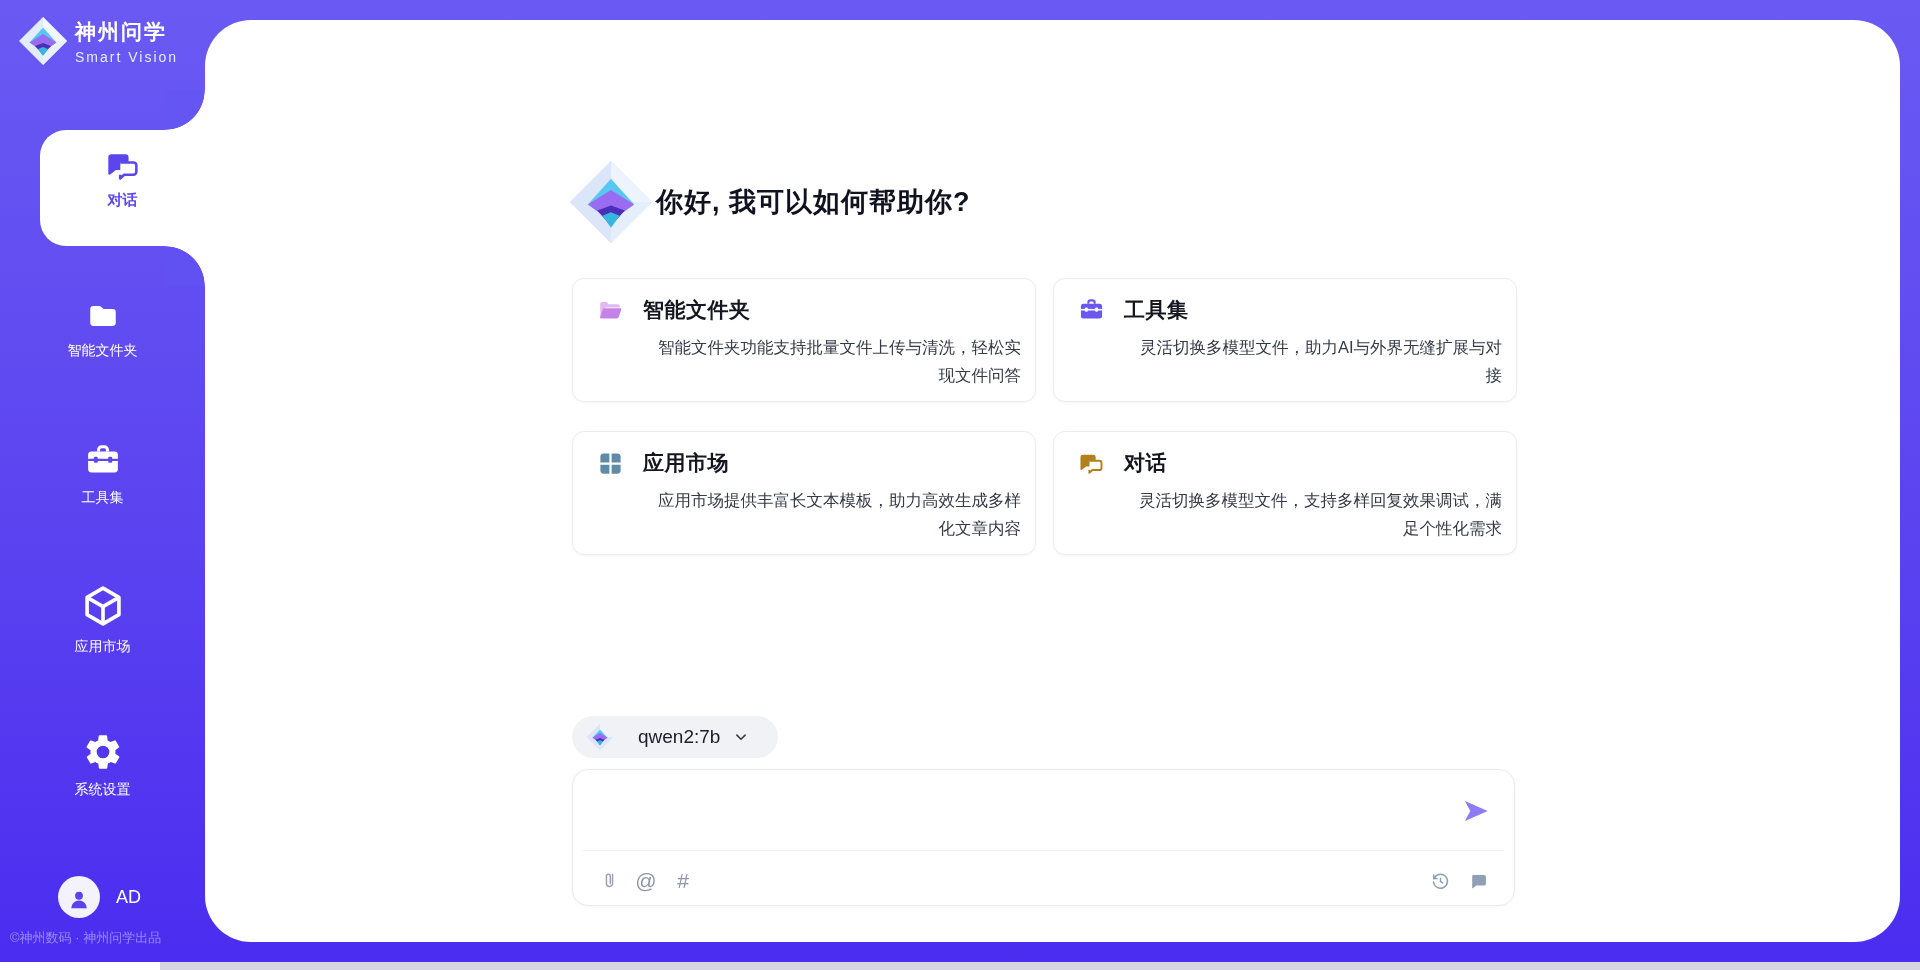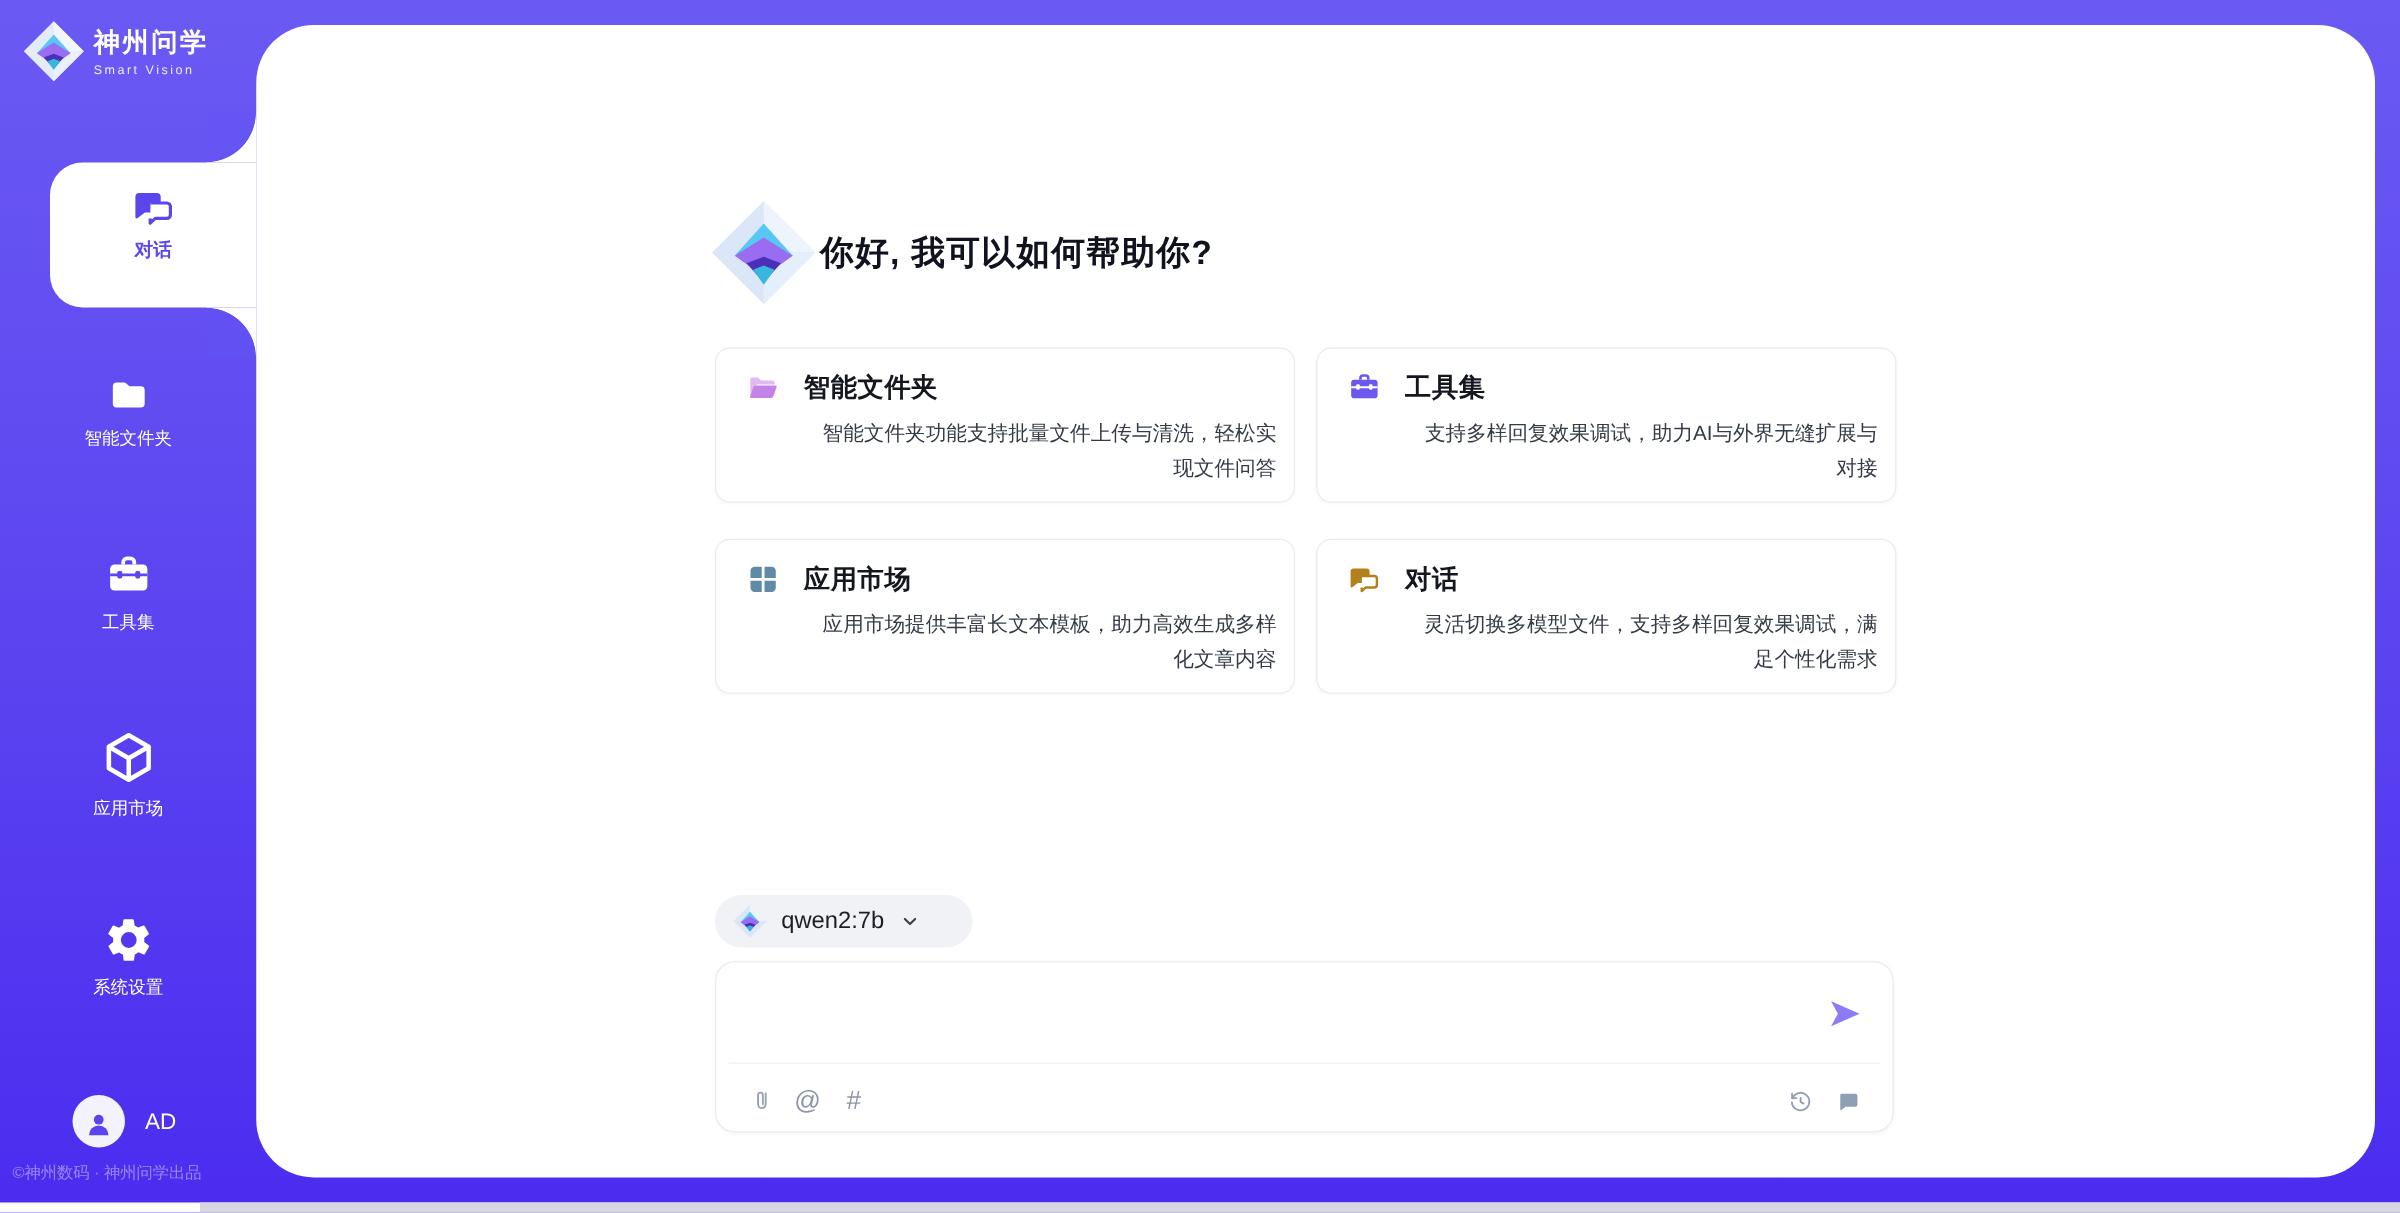--- a/index.html
+++ b/index.html
@@ -14,21 +14,21 @@
   
   .bottom-bar { position:absolute; left:0; right:0; bottom:0; height:8px; background:#ffffff; }
   .bottom-thumb { position:absolute; left:160px; right:0; bottom:0; height:8px; background:#d6d6e0; }
 
   
   .sidebar { position:absolute; left:0; top:0; width:205px; height:692px; }
   .logo-row { position:absolute; left:18px; top:16px; display:flex; align-items:center; }
   .logo-row svg { width:50px; height:50px; }
   .brand-col { margin-left:7px; }
   .brand-cn { color:#fff; font-size:21px; font-weight:bold; letter-spacing:2px; }
-  .brand-en { color:#e9ecff; font-size:10px; letter-spacing:2px; margin-top:3px; }
+  .brand-en { color:#e9ecff; font-size:14px; letter-spacing:2px; margin-top:3px; }
 
   .tab-bg { position:absolute; left:40px; top:130px; width:165px; height:116px;
     background:#fff; border-radius:26px 0 0 26px; }
   .fillet-top { position:absolute; left:165px; top:90px; width:40px; height:40px;
     background:radial-gradient(circle 40px at 0 0, #6555f3 0 39.4px, #fff 40px); }
   .fillet-bottom { position:absolute; left:165px; top:246px; width:40px; height:40px;
     background:radial-gradient(circle 40px at 0 100%, #6150f2 0 39.4px, #fff 40px); }
 
   .nav-item { position:absolute; left:0; width:205px; text-align:center; color:#fff; cursor:pointer; }
   .nav-item svg { display:block; margin:0 auto; }
@@ -70,21 +70,21 @@
   .card { --cutout:#ffffff; }
   .c-orchid { color:#c583e8; }
   .c-purple { color:#6a58ef; }
   .c-steel  { color:#5f8ba6; }
   .c-gold   { color:#b2801c; }
 
   
   .model-pill { position:absolute; left:367px; top:696px; height:42px; min-width:206px;
     background:#f1f2f6; border-radius:21px; display:flex; align-items:center; padding:0 18px 0 14px; cursor:pointer; }
   .model-pill svg.logo { width:28px; height:28px; }
-  .model-name { font-size:19px; color:#1b1e28; margin-left:11px; }
+  .model-name { font-size:19px; color:#1b1e28; margin-left:24px; }
   .model-pill .chev { width:18px; height:18px; color:#3a3f4a; margin-left:12px; }
 
   .input-card { position:absolute; left:367px; top:749px; width:943px; height:137px;
     background:#fff; border:1px solid #e8ebf1; border-radius:16px; box-shadow:0 1px 4px rgba(16,24,40,0.04); }
   .input-row { position:absolute; left:24px; top:14px; right:70px; height:56px; }
   .msg-input { width:100%; height:100%; border:none; outline:none; resize:none;
     font-family:inherit; font-size:20px; color:#2a2f3a; background:transparent; }
   .msg-input::placeholder { color:#b3bac6; }
   .send-btn { position:absolute; right:24px; top:27px; width:28px; height:28px; color:#8d7bf6; cursor:pointer; }
   .send-btn svg { width:28px; height:28px; }
@@ -208,21 +208,21 @@
       <div class="card-head">
         <svg viewBox="0 0 24 24" class="c-purple">
           <path d="M9.2 6V4.9A1.9 1.9 0 0 1 11.1 3h1.8a1.9 1.9 0 0 1 1.9 1.9V6" fill="none" stroke="currentColor" stroke-width="1.9"></path>
           <rect x="2.6" y="6" width="18.8" height="13.2" rx="2.2" fill="currentColor"></rect>
           <path d="M2.6 11.3h18.8" stroke="var(--cutout)" stroke-width="1.4"></path>
           <rect x="6.2" y="9.3" width="2.5" height="3.8" rx="0.8" fill="var(--cutout)"></rect>
           <rect x="15.3" y="9.3" width="2.5" height="3.8" rx="0.8" fill="var(--cutout)"></rect>
         </svg>
         <span class="card-title">工具集</span>
       </div>
-      <div class="card-desc">支持多样回复效果调试，助力AI与外界无缝扩展与对接</div>
+      <div class="card-desc">灵活切换多模型文件，助力AI与外界无缝扩展与对接</div>
     </div>
 
     <div class="card">
       <div class="card-head">
         <svg viewBox="0 0 24 24" class="c-steel" fill="currentColor">
           <path d="M3 6a3 3 0 0 1 3-3h5v8H3z"></path>
           <path d="M13 3h5a3 3 0 0 1 3 3v5h-8z"></path>
           <path d="M3 13h8v8H6a3 3 0 0 1-3-3z"></path>
           <path d="M13 13h8v5a3 3 0 0 1-3 3h-5z"></path>
         </svg>

